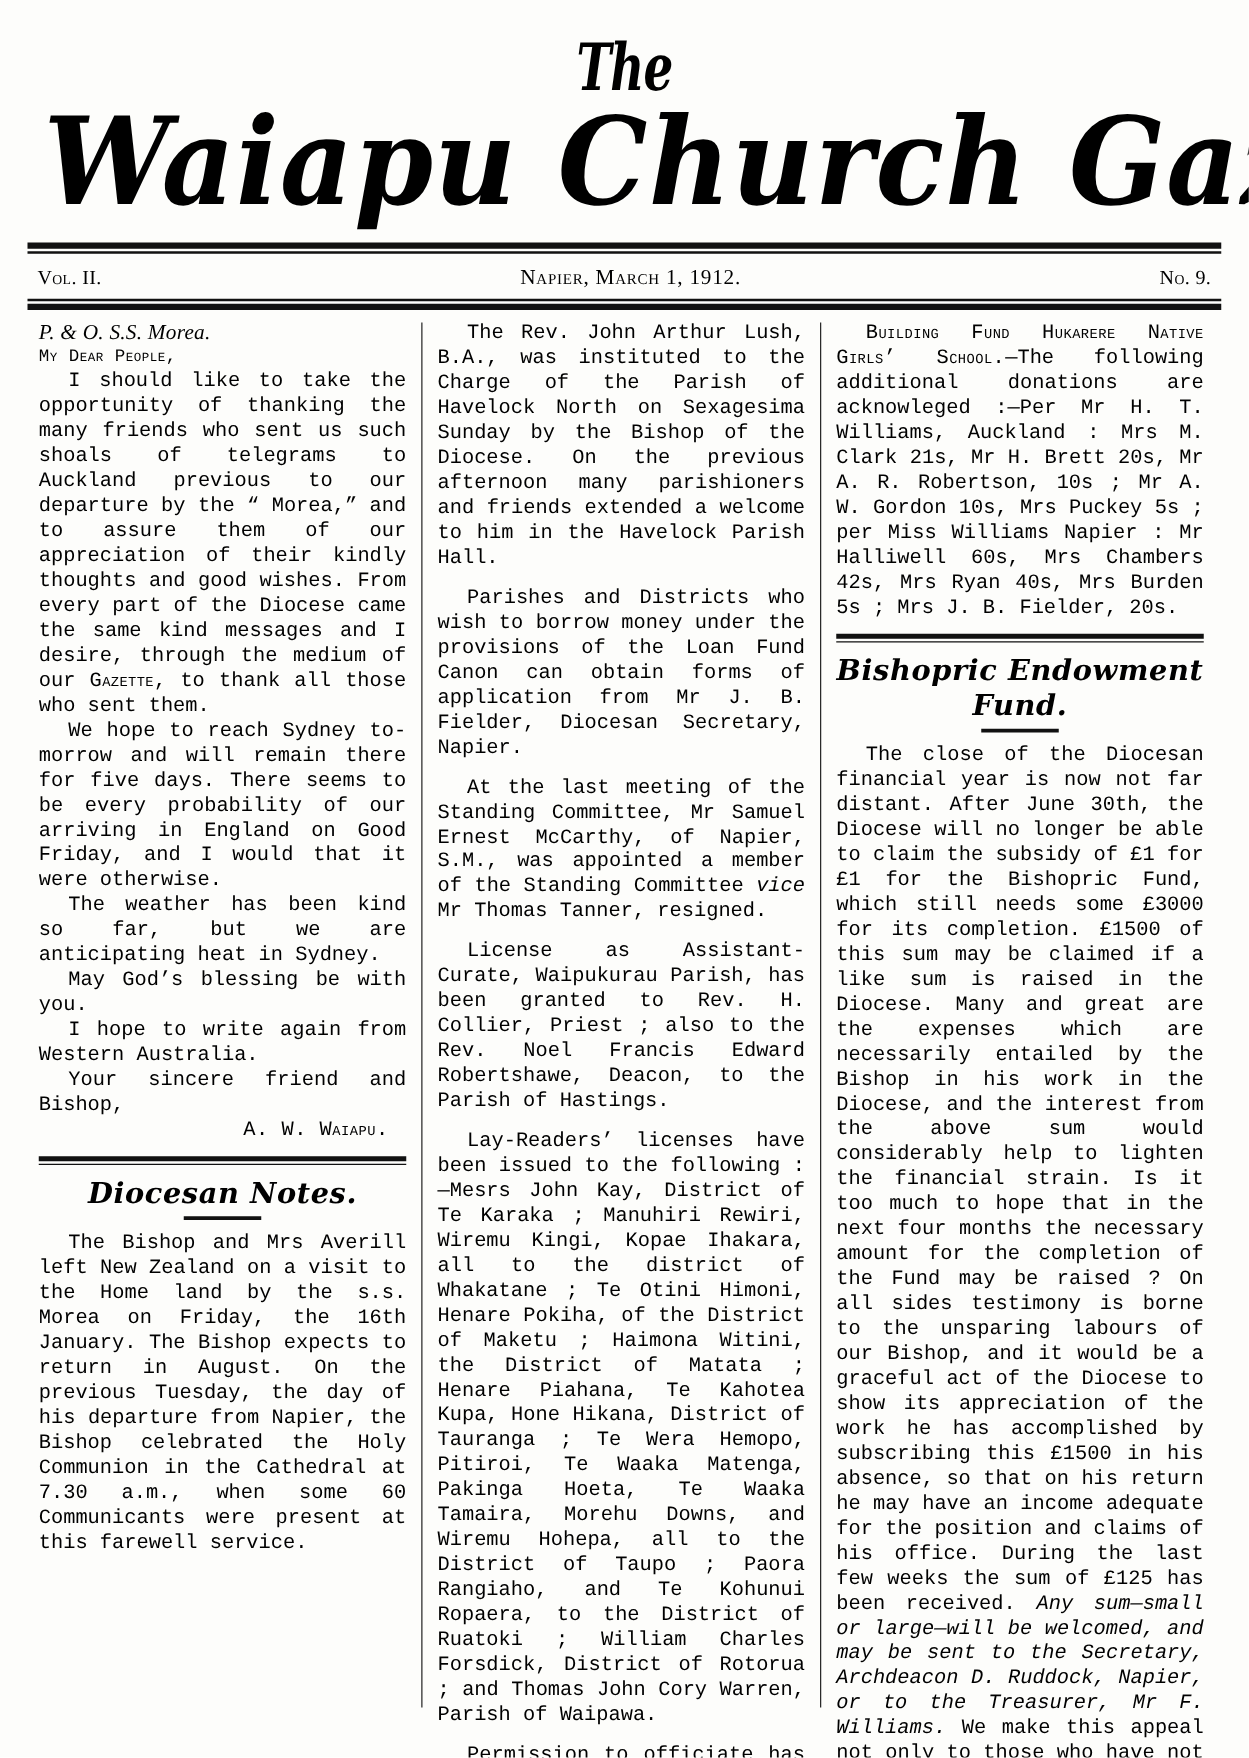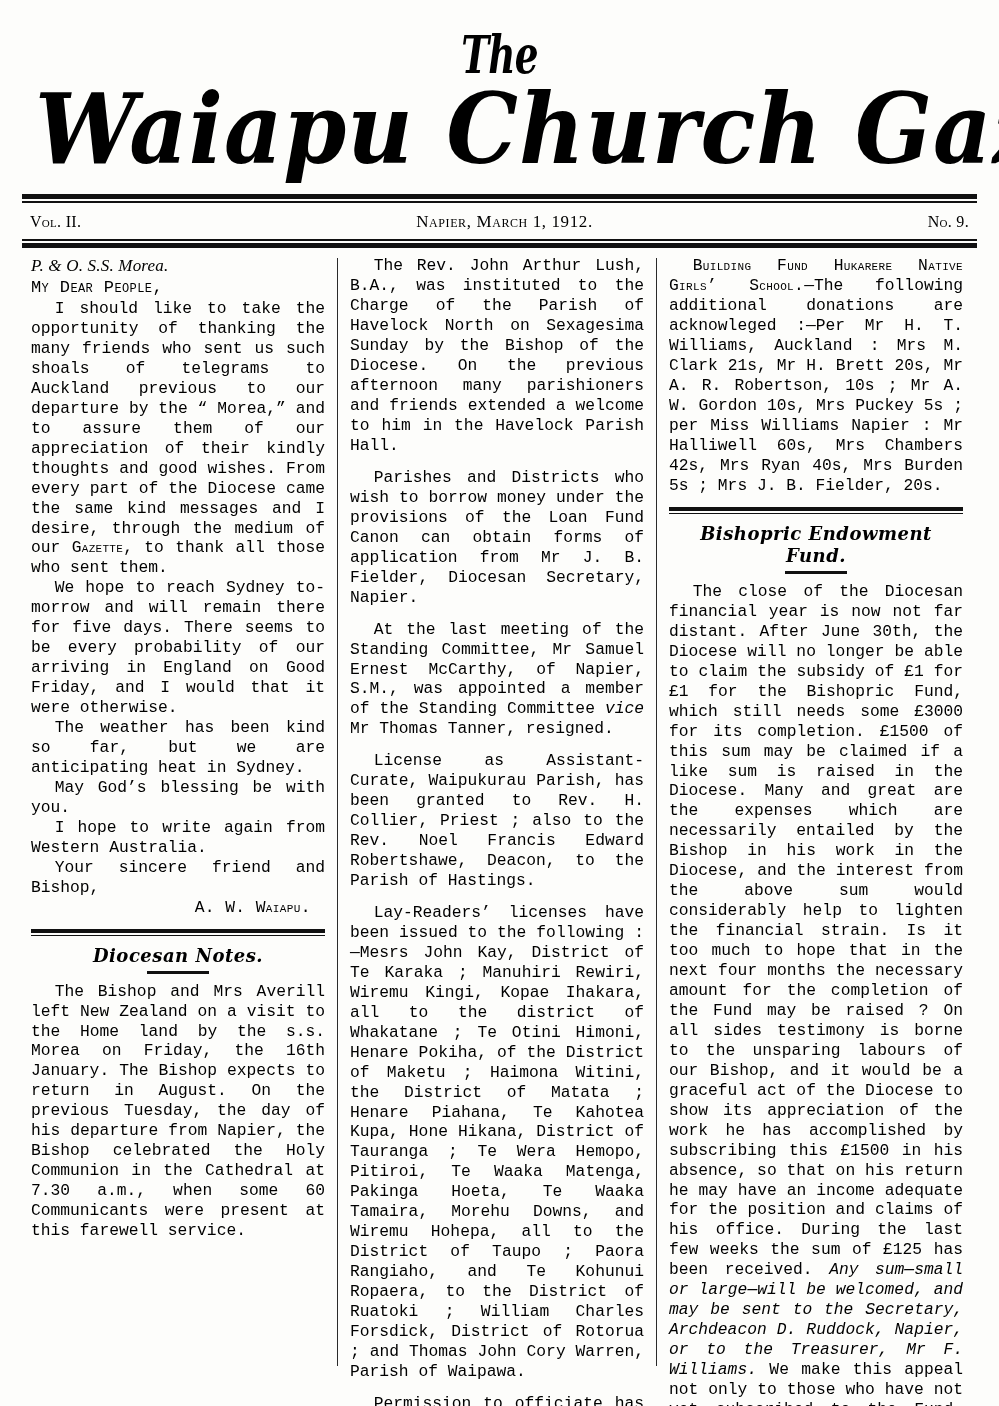--- a/index.html
+++ b/index.html
@@ -115,21 +115,21 @@
   .shipline {
     text-align: left;
     font-style: italic;
     font-size: 17px;
     margin-bottom: 1px;
     letter-spacing: 0.2px;
   }
   .salutation {
     font-variant: small-caps;
     letter-spacing: 0.4px;
-    font-size: 17px;
+    font-size: 14px;
     text-indent: 0;
   }
   .sc { font-variant: small-caps; letter-spacing: 0.3px; }
   .ital { font-style: italic; }
   .signoff {
     text-align: right;
     font-variant: small-caps;
     letter-spacing: 0.4px;
     text-indent: 0;
     padding-right: 14px;
@@ -140,21 +140,21 @@
     border-top: 4px solid #111;
     border-bottom: 1.5px solid #111;
     height: 2px;
     margin: 11px 0 9px 0;
   }
   .blackletter {
     font-family: "DejaVu Serif", serif;
     font-style: italic;
     font-weight: bold;
     text-align: center;
-    font-size: 18px;
+    font-size: 23px;
     letter-spacing: 0.5px;
     text-indent: 0;
     margin-bottom: 2px;
   }
   .mini-rule {
     width: 62px;
     height: 3px;
     background: #111;
     margin: 4px auto 8px auto;
   }

